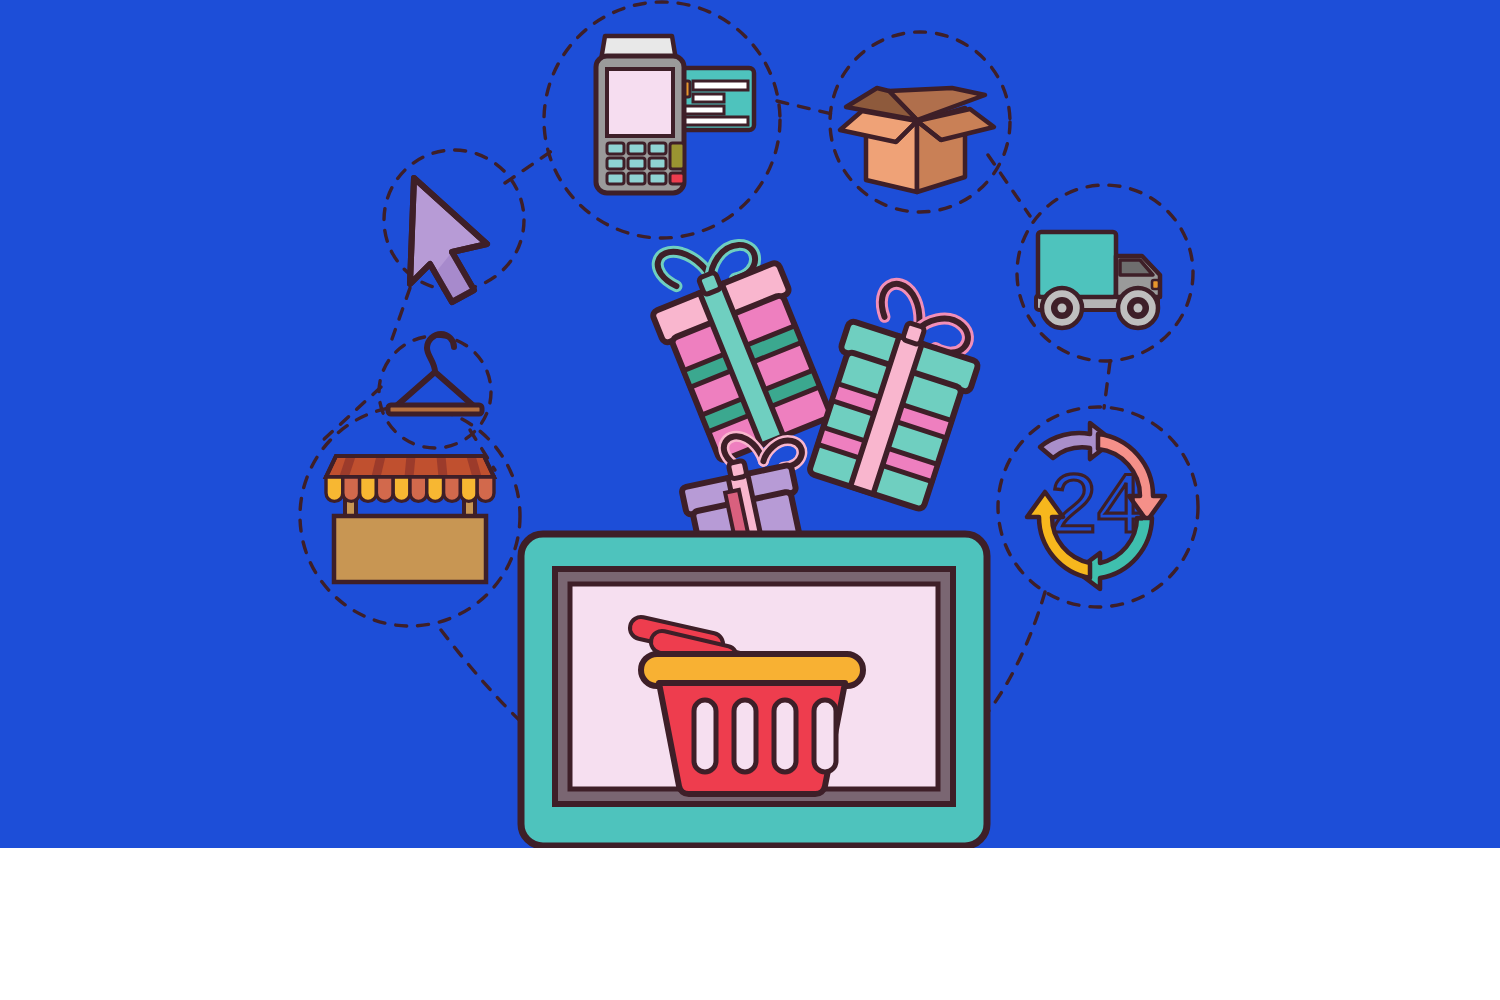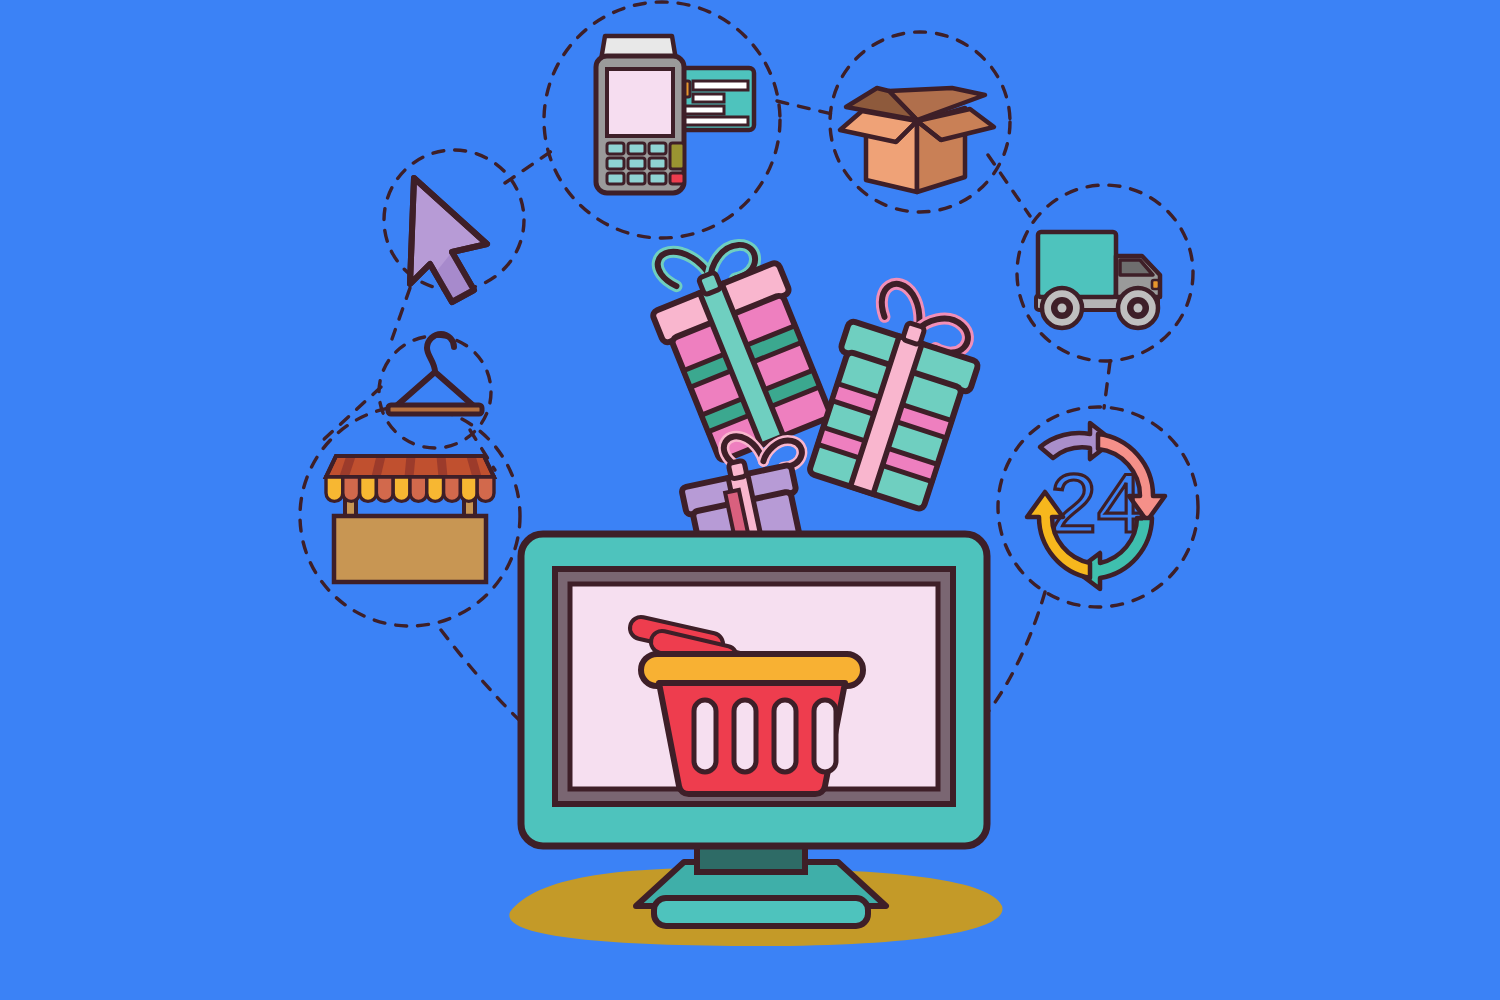--- a/index.html
+++ b/index.html
@@ -6,22 +6,22 @@
     margin: 0;
     padding: 0;
     background: #ffffff;
   }
   body {
     font-family: "Liberation Sans", sans-serif;
   }
   #stage {
     position: relative;
     width: 1500px;
-    height: 1000px;
-    background: #3b82f6;
+    height: 848px;
+    background: #1d4ed8;
     overflow: hidden;
   }
   #scene {
     position: absolute;
     inset: 0;
     width: 1500px;
     height: 1000px;
     display: block;
   }
   .sr-label {

